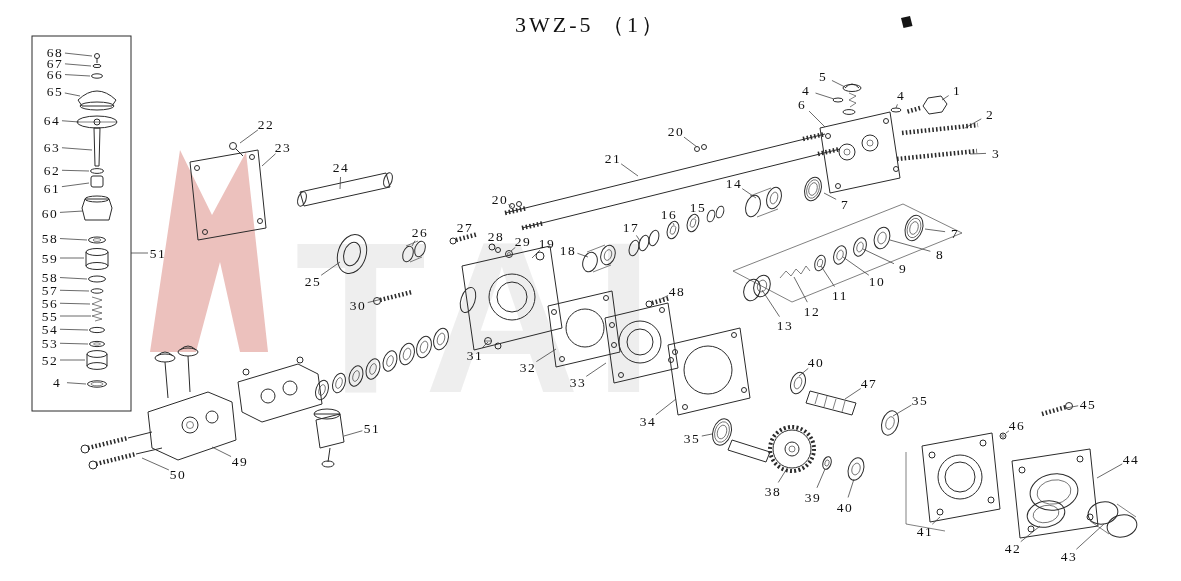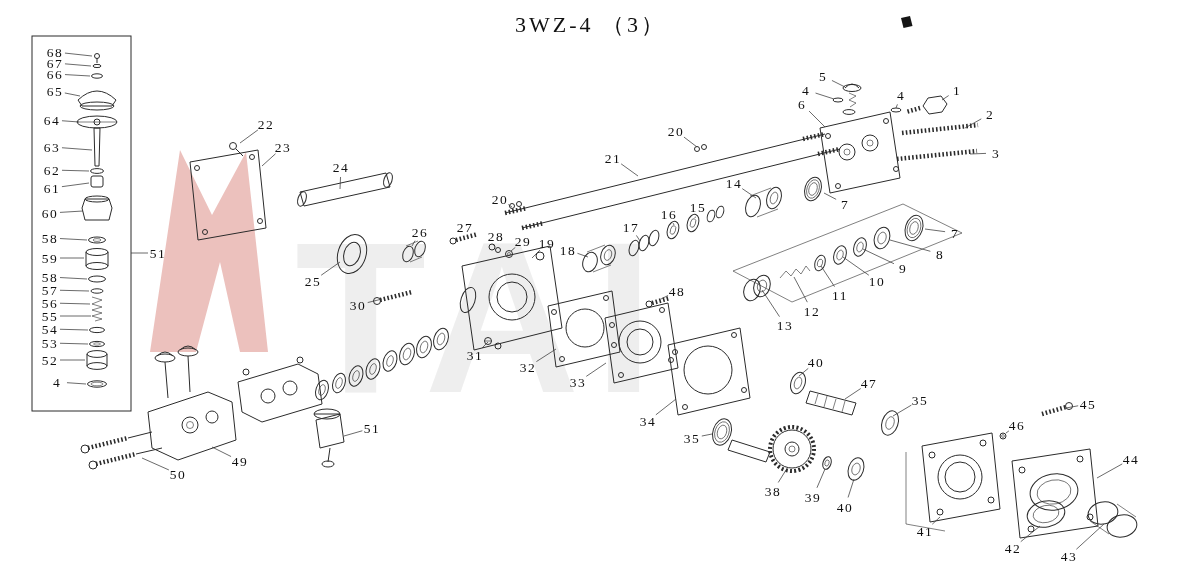--- a/index.html
+++ b/index.html
@@ -13,21 +13,21 @@
   .thr{fill:none;stroke:#2b2b2b;stroke-width:4.5;stroke-dasharray:1.6 2.2;}
   .teeth{fill:none;stroke:#2b2b2b;stroke-width:4;stroke-dasharray:2 2.3;}
   .leader{stroke:#3a3a3a;stroke-width:0.75;}
   .plabel{font-family:"Liberation Serif",serif;font-size:13.5px;fill:#111;letter-spacing:1.5px;}
   .wmtext{font-family:"Liberation Sans",sans-serif;font-weight:bold;font-size:215px;fill:#d7d7d7;letter-spacing:14px;}
 </style>
 </head>
 <body>
 
 <div id="stage">
-  <div class="title">3WZ-4 （3）</div>
+  <div class="title">3WZ-5 （1）</div>
 
   <svg id="diagram-svg" width="1181" height="581" viewBox="0 0 1181 581">
 
     <g opacity="0.42">
       <path d="M150,352 L180,150 L212,215 L246,152 L268,352 L240,352 L220,262 L196,352 Z" fill="#c23a2e" opacity="0.75"></path>
       <text class="wmtext" x="295" y="392">TAI</text>
     </g>
 
     <path d="M901,18 l9,-2 2.5,10 -9,2 z" fill="#151515"></path>
 

